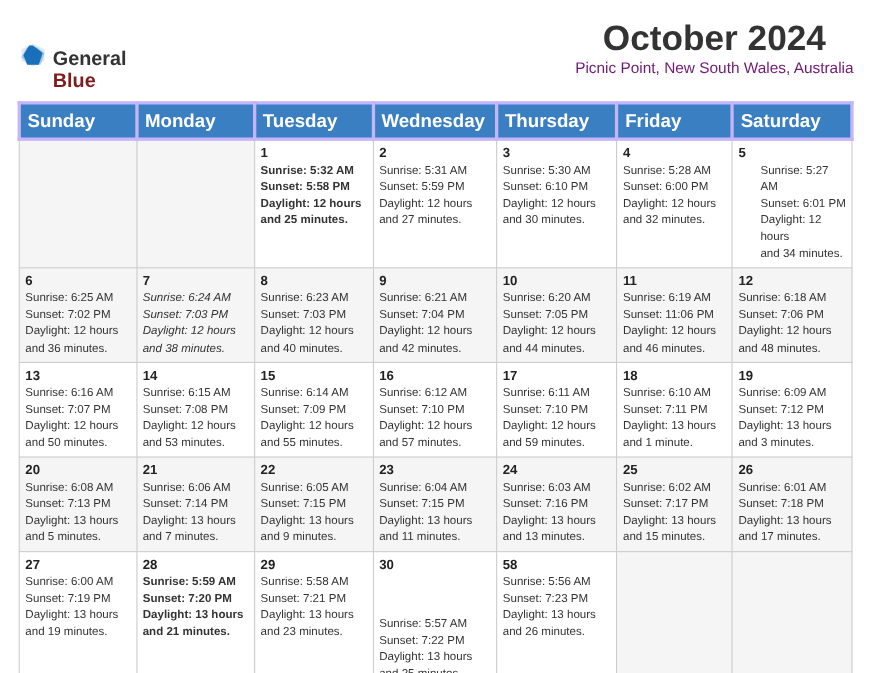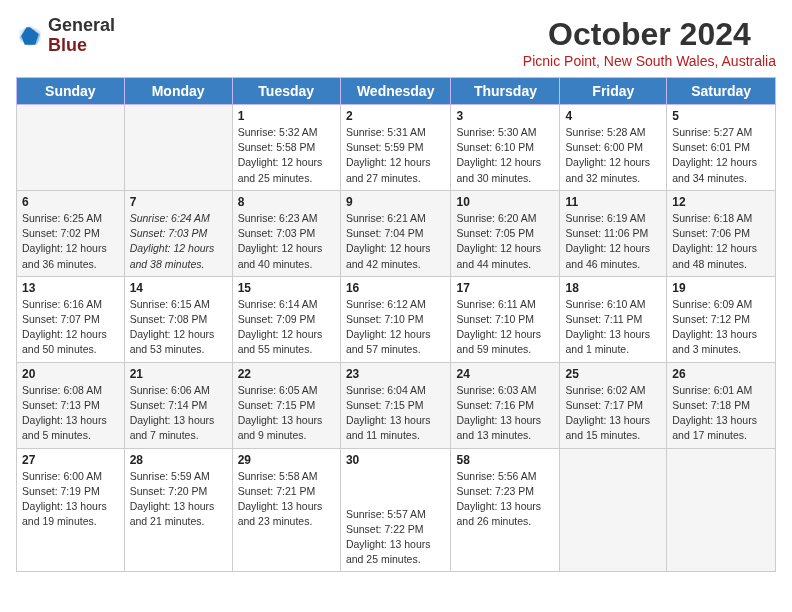--- a/index.html
+++ b/index.html
@@ -18,52 +18,53 @@
     }
     .logo {
       display: flex;
       align-items: center;
       gap: 4px;
     }
     .logo-text {
       font-size: 18px;
       font-weight: bold;
       line-height: 1.1;
+      margin-top: 28px;
     }
     .logo-general { color: #333; }
     .logo-blue { color: #7f1d1d; text-align: center; }
     .logo-icon {
       width: 28px;
       height: 28px;
     }
     .title-section {
       text-align: center;
     }
     .month-title {
       font-size: 32px;
       font-weight: bold;
       color: #333;
     }
     .location {
       font-size: 14px;
-      color: #b91c1c;
+      color: #701a75;
     }
     .calendar-table {
       width: 100%;
       border-collapse: collapse;
       font-size: 11px;
     }
     .calendar-table th {
       background-color: #3a7fc1;
       color: #fff;
-      text-align: center;
+      text-align: left;
       padding: 5px 6px;
-      font-size: 14px;
+      font-size: 17px;
       font-weight: bold;
-      border: 1px solid #c4b5fd;
+      border: 3px solid #c4b5fd;
     }
     .calendar-table td {
       border: 1px solid #ccc;
       vertical-align: top;
       padding: 4px 5px;
       height: 80px;
       width: 113px;
       background: #fff;
     }
     .calendar-table tr:nth-child(even) td {
@@ -120,21 +121,21 @@
         <th>Friday</th>
         <th>Saturday</th>
       </tr>
   </thead>
   <tbody id="calendar-body">
       <tr>
         <td class="empty-cell"></td>
         <td class="empty-cell"></td>
         <td>
           <span class="day-num">1</span>
-          <div class="day-info" style="white-space: pre-line;">Sunrise: 5:32 AM
+          <div class="day-info" style="white-space: pre-line; font-weight: bold;">Sunrise: 5:32 AM
 Sunset: 5:58 PM
 Daylight: 12 hours
 and 25 minutes.</div>
         </td>
         <td>
           <span class="day-num">2</span>
           <div class="day-info" style="white-space: pre-line;">Sunrise: 5:31 AM
 Sunset: 5:59 PM
 Daylight: 12 hours
 and 27 minutes.</div>
@@ -148,21 +149,21 @@
         </td>
         <td>
           <span class="day-num">4</span>
           <div class="day-info" style="white-space: pre-line;">Sunrise: 5:28 AM
 Sunset: 6:00 PM
 Daylight: 12 hours
 and 32 minutes.</div>
         </td>
         <td>
           <span class="day-num">5</span>
-          <div class="day-info" style="white-space: pre-line;">Sunrise: 5:27 AM
+          <div class="day-info" style="white-space: pre-line; margin-left: 20px;">Sunrise: 5:27 AM
 Sunset: 6:01 PM
 Daylight: 12 hours
 and 34 minutes.</div>
         </td>
       </tr>
       <tr>
         <td>
           <span class="day-num">6</span>
           <div class="day-info" style="white-space: pre-line;">Sunrise: 6:25 AM
 Sunset: 7:02 PM
@@ -317,21 +318,21 @@
       <tr>
         <td>
           <span class="day-num">27</span>
           <div class="day-info" style="white-space: pre-line;">Sunrise: 6:00 AM
 Sunset: 7:19 PM
 Daylight: 13 hours
 and 19 minutes.</div>
         </td>
         <td>
           <span class="day-num">28</span>
-          <div class="day-info" style="white-space: pre-line;">Sunrise: 5:59 AM
+          <div class="day-info" style="white-space: pre-line; font-weight: bold;">Sunrise: 5:59 AM
 Sunset: 7:20 PM
 Daylight: 13 hours
 and 21 minutes.</div>
         </td>
         <td>
           <span class="day-num">29</span>
           <div class="day-info" style="white-space: pre-line;">Sunrise: 5:58 AM
 Sunset: 7:21 PM
 Daylight: 13 hours
 and 23 minutes.</div>

